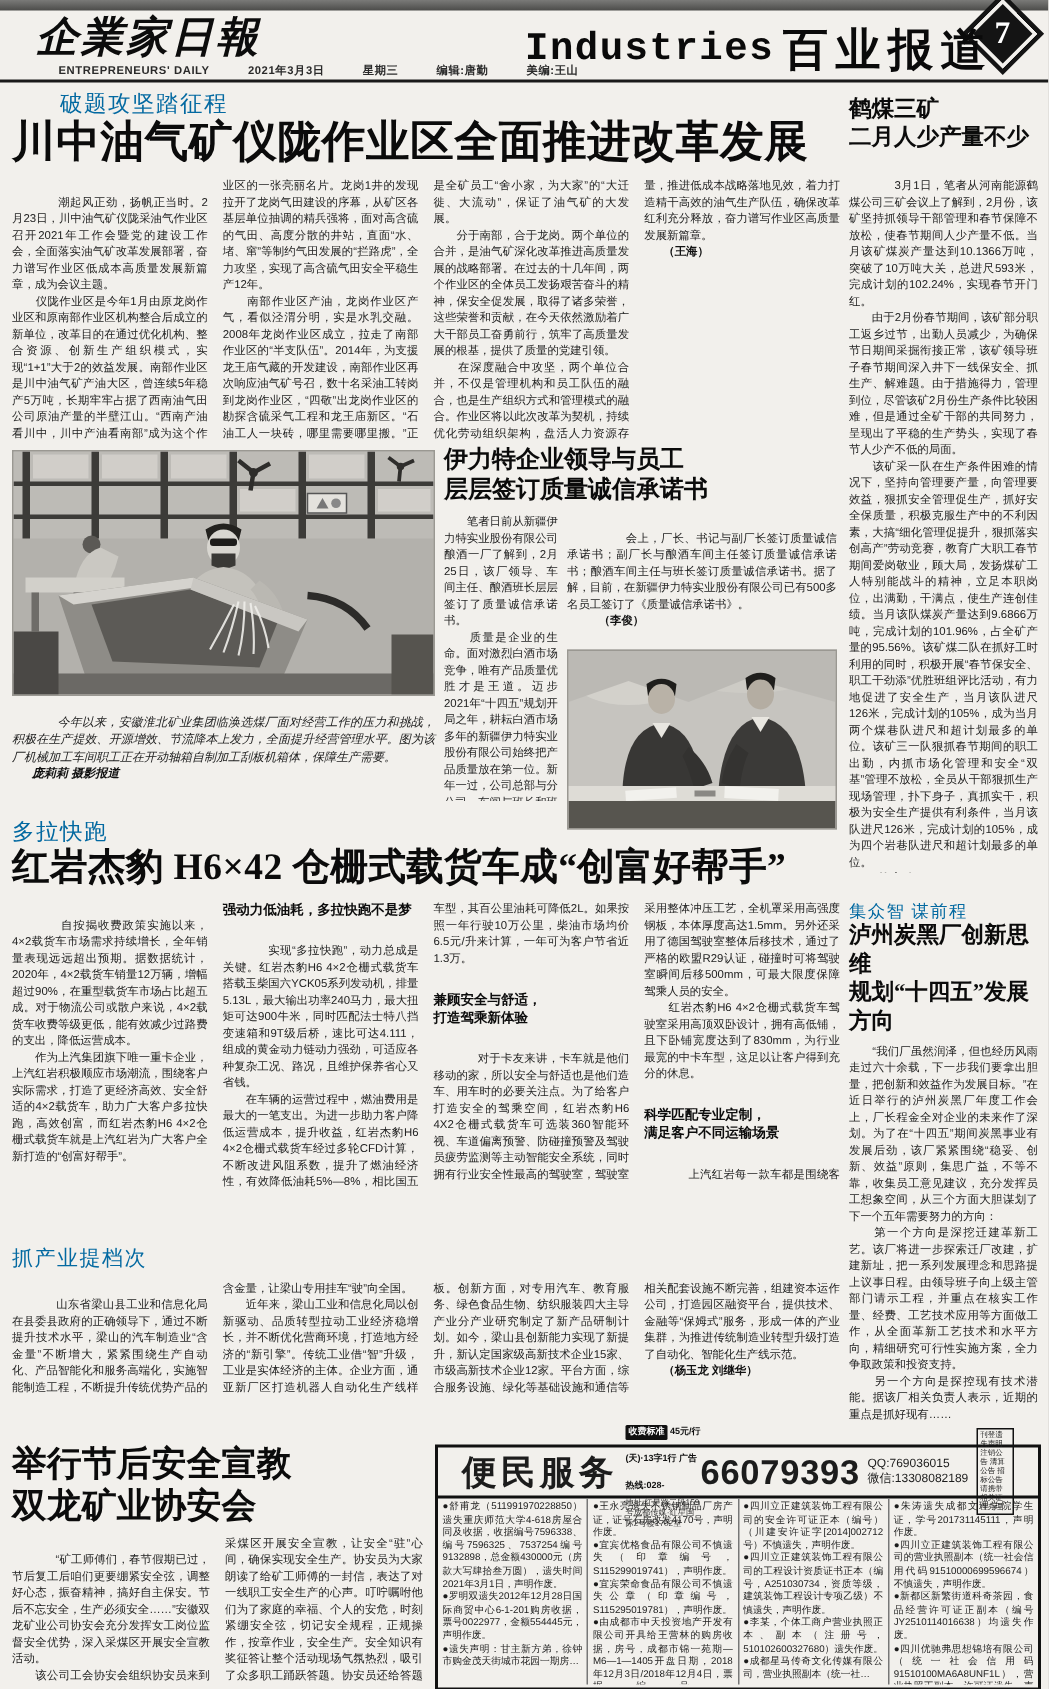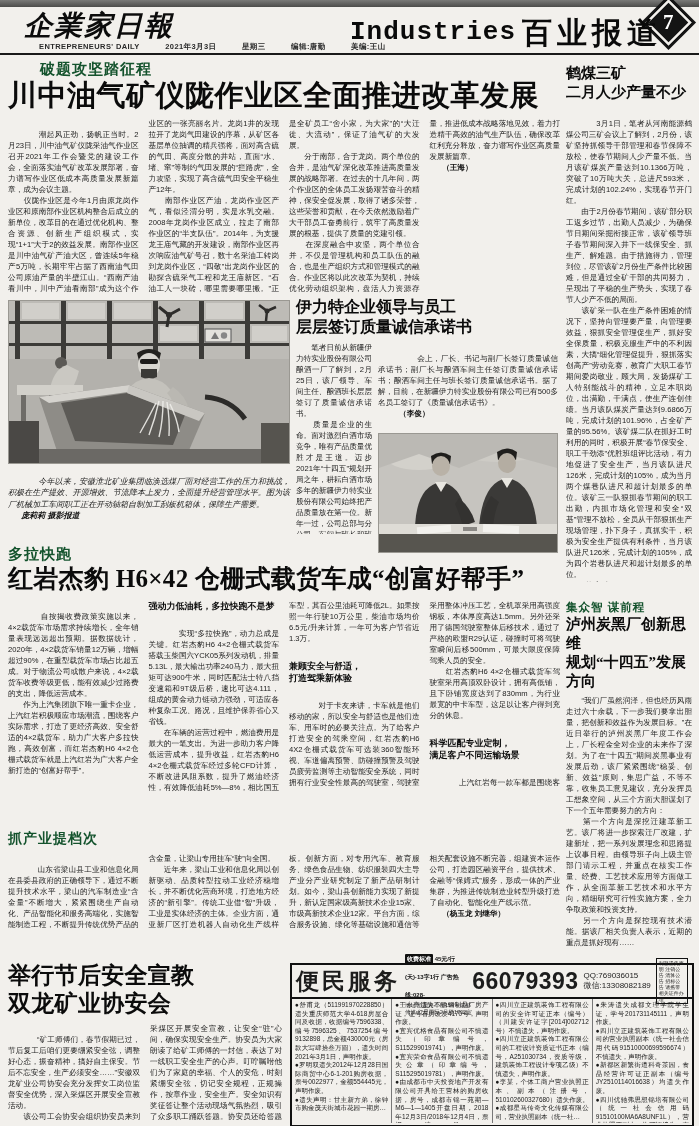--- a/index.html
+++ b/index.html
@@ -13,37 +13,37 @@
   .logo-sub{font-size:7.5px;color:#2a2a2a;letter-spacing:.4px;margin-top:2px;font-weight:bold;}
   .logo-sub span{margin-right:8px;padding-left:15px;}
   .sec-en{font-family:"Liberation Mono","DejaVu Sans Mono",monospace;font-size:26px;font-weight:bold;
           color:#0a0a0a;letter-spacing:1px;}
   .sec-cn{font-family:"Liberation Serif",serif;font-size:30px;font-weight:900;letter-spacing:5px;color:#0a0a0a;}
   .badge{right:14px;top:6px;width:33px;height:33px;background:#141414;transform:rotate(45deg);
          box-shadow:inset 0 0 0 2.5px #f2f0ec, 0 0 0 3px #141414;display:flex;align-items:center;justify-content:center;}
   .badge span{transform:rotate(-45deg);color:#fff;font-size:21px;font-weight:bold;font-family:"Liberation Serif",serif;}
   .mast-rule{left:0;top:53px;width:699px;height:2px;background:#1a1a1a;}
   
-  .kicker{font-weight:bold;font-size:15px;color:#14532d;letter-spacing:1px;}
+  .kicker{font-weight:normal;font-size:15px;color:#0369a1;letter-spacing:1px;}
   .hl-xl{font-family:"Liberation Serif",serif;font-weight:900;font-size:29px;letter-spacing:.5px;color:#0b0b0b;line-height:33px;}
   .hl-lg{font-family:"Liberation Serif",serif;font-weight:900;font-size:25px;letter-spacing:.3px;color:#0b0b0b;line-height:30px;}
   .hl-md{font-family:"Liberation Serif",serif;font-weight:900;font-size:16px;color:#0b0b0b;line-height:20px;}
   .hl-sb{font-family:"Liberation Serif",serif;font-weight:900;font-size:15px;color:#0b0b0b;line-height:19px;}
   .body-text{font-size:7.6px;line-height:11px;text-align:justify;white-space:pre-wrap;color:#222;}
   .byline{font-weight:bold;color:#111;}
   .cols-4{column-count:4;column-gap:10px;column-fill:auto;overflow:hidden;}
   .cols-2{column-count:2;column-gap:10px;column-fill:auto;overflow:hidden;}
   .subhead{display:block;font-weight:bold;font-size:9px;line-height:12px;margin:5px 0;
            white-space:pre-line;color:#0d0d0d;}
   .photo{display:block;border:1px solid #9a9892;background:#b8b6b0;}
   .cap-title{font-family:"Liberation Serif",serif;font-weight:900;font-size:19px;color:#0b0b0b;margin:6px 0 3px 0;}
   .cap-text{font-size:8px;line-height:11.5px;text-align:justify;white-space:pre-wrap;font-style:italic;color:#222;}
   
   .adbox{border:2px solid #111;background:#f2f0ec;}
-  .adhead{display:flex;align-items:center;border-bottom:2px solid #111;height:32px;padding:0 4px;}
+  .adhead{display:flex;align-items:center;border-bottom:2px solid #111;height:32px;padding:0 16px;}
   .ad-title{font-family:"Liberation Serif",serif;font-weight:900;font-size:23px;letter-spacing:3px;white-space:nowrap;}
   .ad-chip{background:#111;color:#fff;font-size:6px;padding:1px 2px;border-radius:1px;display:inline-block;}
   .ad-mid{margin-left:5px;width:118px;}
   .ad-rate{font-size:6px;line-height:8px;color:#111;font-weight:bold;}
   .ad-addr{font-size:5.5px;color:#333;margin-top:1px;}
   .ad-phone{font-family:"Liberation Sans",sans-serif;font-weight:bold;font-size:23px;letter-spacing:.5px;white-space:nowrap;}
   .ad-contact{font-size:8px;font-weight:normal;line-height:10px;margin-left:5px;white-space:nowrap;}
   .ad-notice{margin-left:5px;border:1px solid #111;font-size:5px;line-height:6px;padding:1px 2px;width:46px;color:#222;}
   .adcols{display:flex;height:124px;}
   .adcol{flex:1;padding:2px 3px;font-size:6.5px;line-height:8.6px;text-align:justify;

